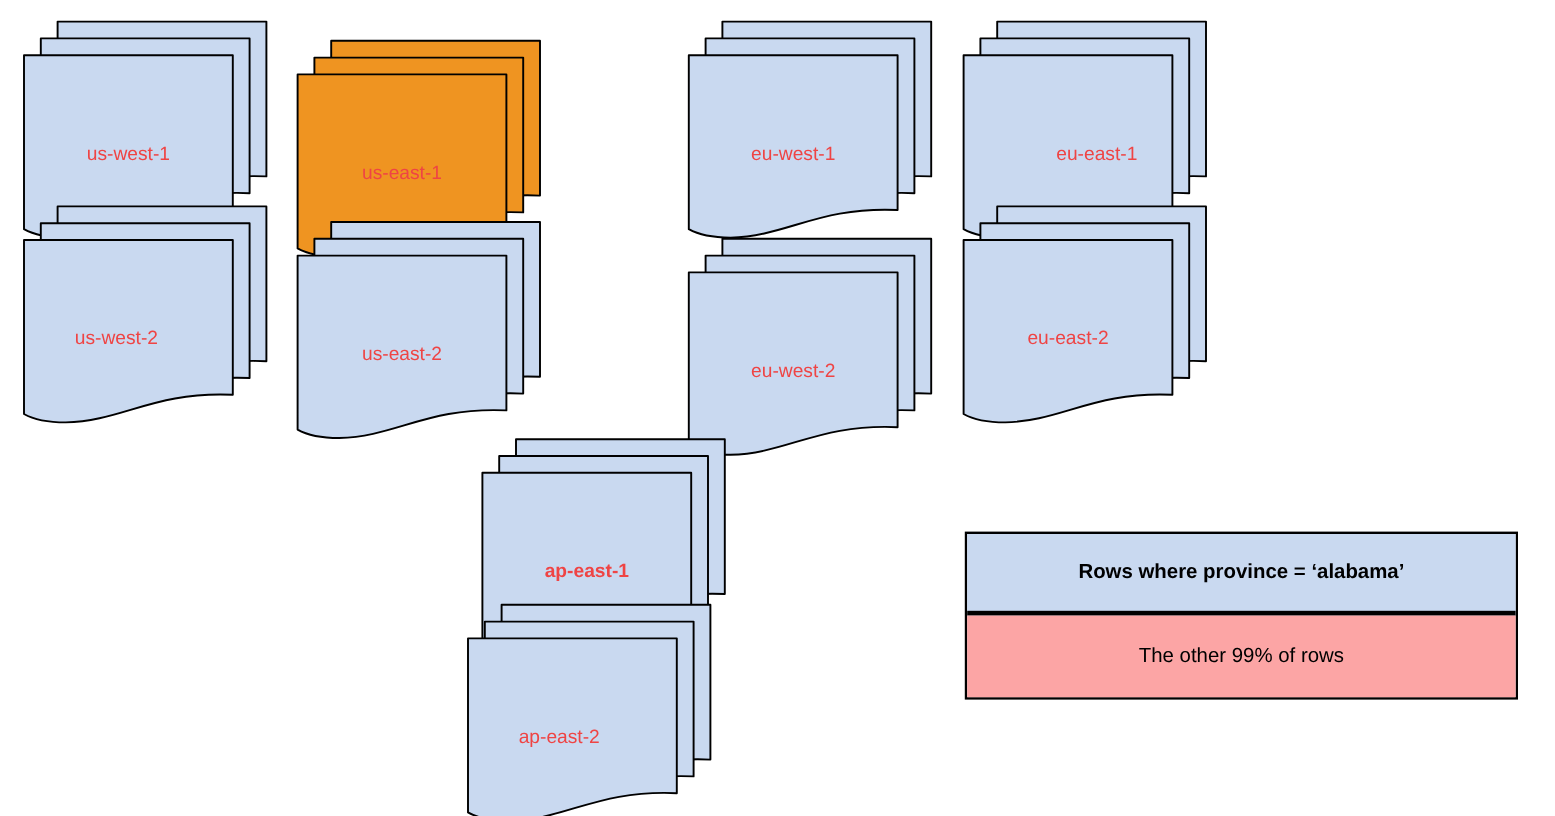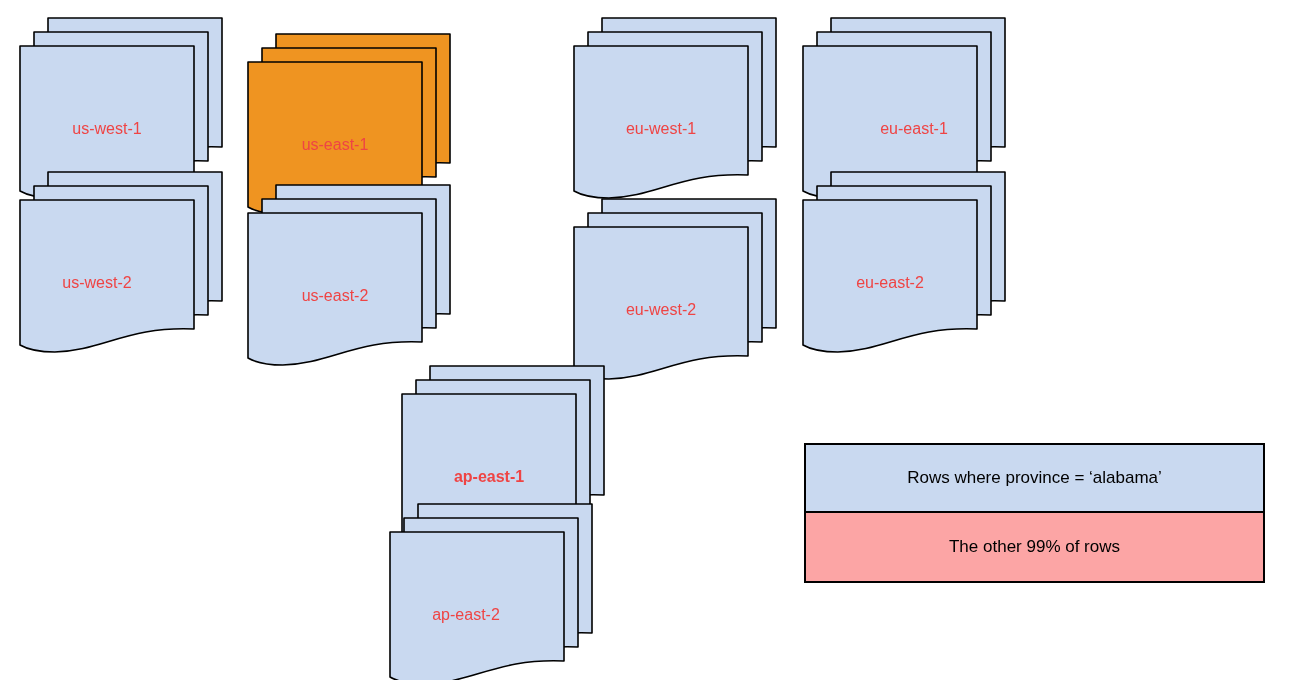--- a/index.html
+++ b/index.html
@@ -57,21 +57,22 @@
     height: 50%;
     box-sizing: border-box;
     display: flex;
     align-items: center;
     justify-content: center;
     font-family: "Liberation Sans", sans-serif;
     font-size: 17px;
     color: #000000;
   }
   .legend-row.blue {
-    border-bottom: 2px solid #000000;
+    border-bottom: 4px solid #000000;
+    font-weight: bold;
   }
 </style>
 </head>
 <body>
 
 <div id="canvas" style="background: rgb(255, 255, 255);">
   <div id="stacks-layer">
       <div class="stack" style="left: 20px; top: 18px;">
         <svg viewBox="0 0 230 175">
           <path d="M 28 0 L 202 0 L 202 129 C 135.88 126 109.78 151 62.800000000000004 152 C 47.14 152 34.96 149 28 145 Z" fill="#c9d9f0" stroke="#000000" stroke-width="1.6" stroke-linejoin="round"></path>

